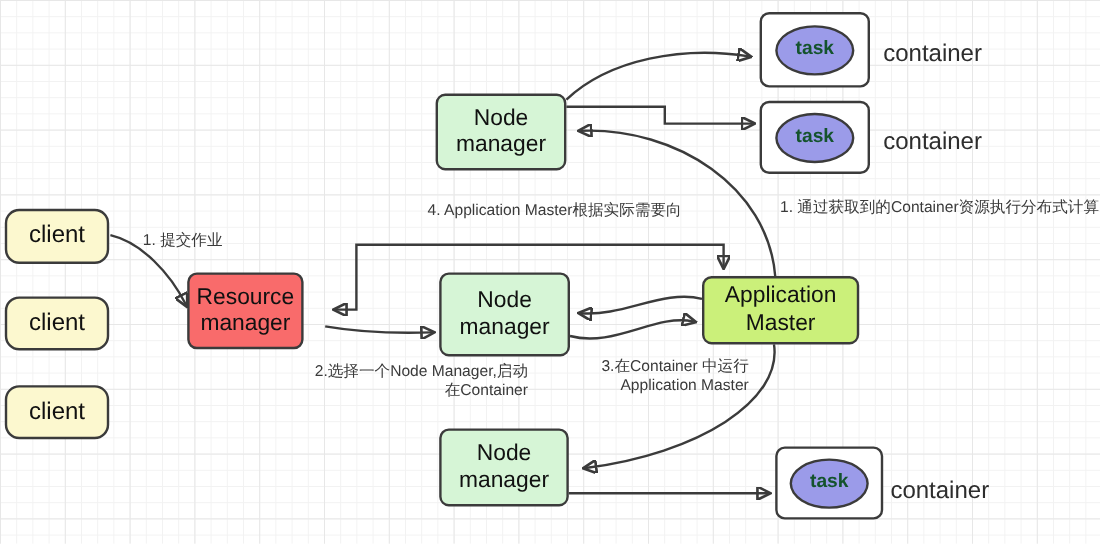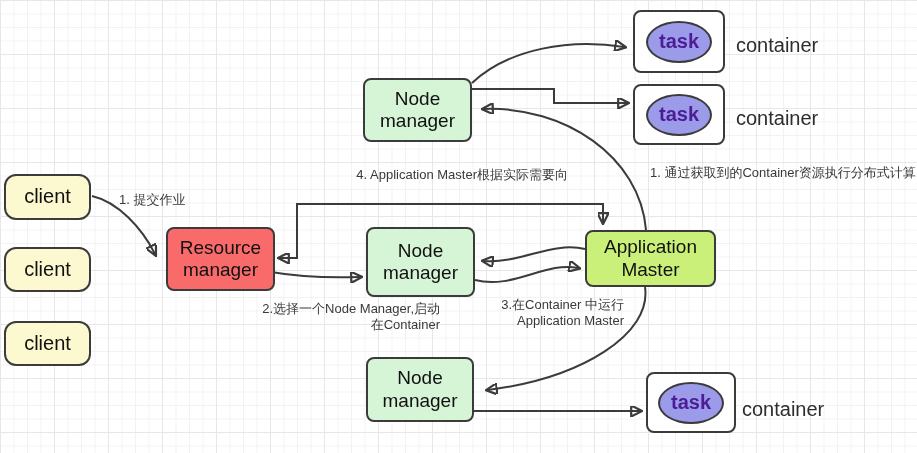--- a/index.html
+++ b/index.html
@@ -24,21 +24,21 @@
   }
   .client{background:var(--client_fill); font-size:20px;border-radius:12px;}
   .rm{background:var(--rm_fill);}
   .nm{background:var(--nm_fill);}
   .am{background:var(--am_fill);}
   .container-box{background:var(--container_fill);}
   .task-ellipse{
     box-sizing:border-box; width:66px; height:42px;
     background:var(--task_fill); border:2.5px solid var(--border);
     border-radius:50%; display:flex; align-items:center; justify-content:center;
-    color:#4c1d95; font-weight:bold; font-size:20px;
+    color:#14532d; font-weight:bold; font-size:16px;
   }
   .container-label{
     position:absolute; z-index:2; font-size:20px; color:#2d2d2d;
   }
   .annot{
     position:absolute; z-index:2; font-size:13px; color:var(--annotation_text);
     line-height:1.22;
   }
   .annot.center{text-align:right;}
   .nowrap{white-space:nowrap;}
@@ -69,21 +69,21 @@
   <div class="node client" style="left:4px;top:174px;width:87px;height:46px">
     <span>client</span>
   </div>
   <div class="node client" style="left:4px;top:247px;width:87px;height:45px">
     <span>client</span>
   </div>
   <div class="node client" style="left:4px;top:321px;width:87px;height:45px">
     <span>client</span>
   </div>
 
-  <div class="node rm" style="left:166px;top:227px;width:109px;height:64px">
+  <div class="node rm" style="left:156px;top:227px;width:97px;height:64px">
     <span>Resource manager</span>
   </div>
 
   <div class="node nm" style="left:363px;top:78px;width:109px;height:64px">
     <span>Node manager</span>
   </div>
   <div class="node nm" style="left:366px;top:227px;width:109px;height:70px">
     <span>Node manager</span>
   </div>
   <div class="node nm" style="left:366px;top:357px;width:108px;height:65px">

